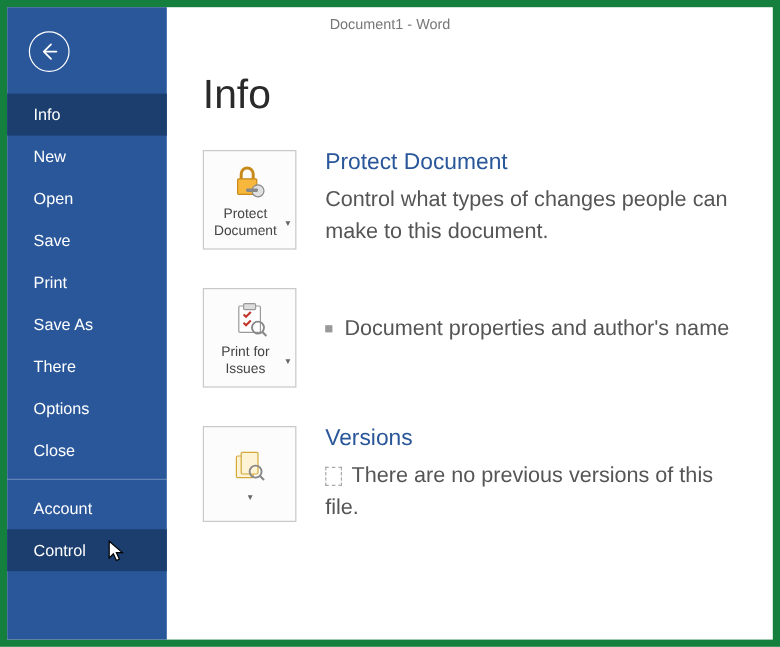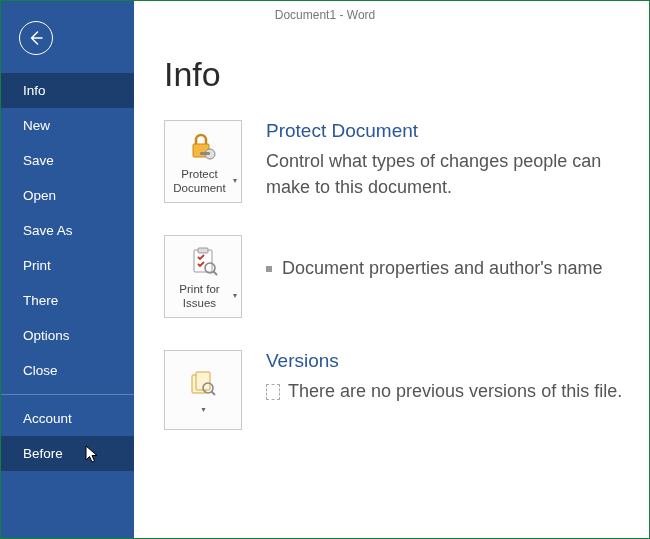--- a/index.html
+++ b/index.html
@@ -9,21 +9,21 @@
     width: 650px;
     height: 539px;
     overflow: hidden;
     background: #fff;
     color: #444;
   }
   .app {
     display: flex;
     width: 100%;
     height: 100%;
-    border: 1px solid #15803d;
+    border: 6px solid #15803d;
     position: relative;
   }
   .titlebar {
     position: absolute;
     top: 0; left: 0; right: 0;
     height: 28px;
     text-align: center;
     line-height: 28px;
     font-size: 12px;
     color: #777;
@@ -142,33 +142,33 @@
 
   <div class="sidebar">
     <div class="backbtn">
       <svg viewBox="0 0 24 24">
         <path d="M14 4 L6 12 L14 20 M6 12 H20" stroke="#fff" stroke-width="2" fill="none" stroke-linecap="round" stroke-linejoin="round"></path>
       </svg>
     </div>
 
     <div class="nav-item active">Info</div>
     <div class="nav-item">New</div>
+    <div class="nav-item">Open</div>
     <div class="nav-item">Save</div>
-    <div class="nav-item">Open</div>
+    <div class="nav-item">Print</div>
     <div class="nav-item">Save As</div>
-    <div class="nav-item">Print</div>
     <div class="nav-item">There</div>
     <div class="nav-item">Options</div>
     <div class="nav-item">Close</div>
 
     <div class="nav-sep"></div>
 
     <div class="nav-item">Account</div>
     <div class="nav-item hover">
-      <span>Before</span>
+      <span>Control</span>
       <svg class="cursor" viewBox="0 0 16 20">
         <path d="M1 1 L1 15 L4.5 11.5 L7 17 L9.5 16 L7 10.5 L12 10.5 Z" fill="#fff" stroke="#000" stroke-width="1"></path>
       </svg>
     </div>
   </div>
 
   <div class="main">
     <h1 class="pagetitle">Info</h1>
 
     <div class="section">

